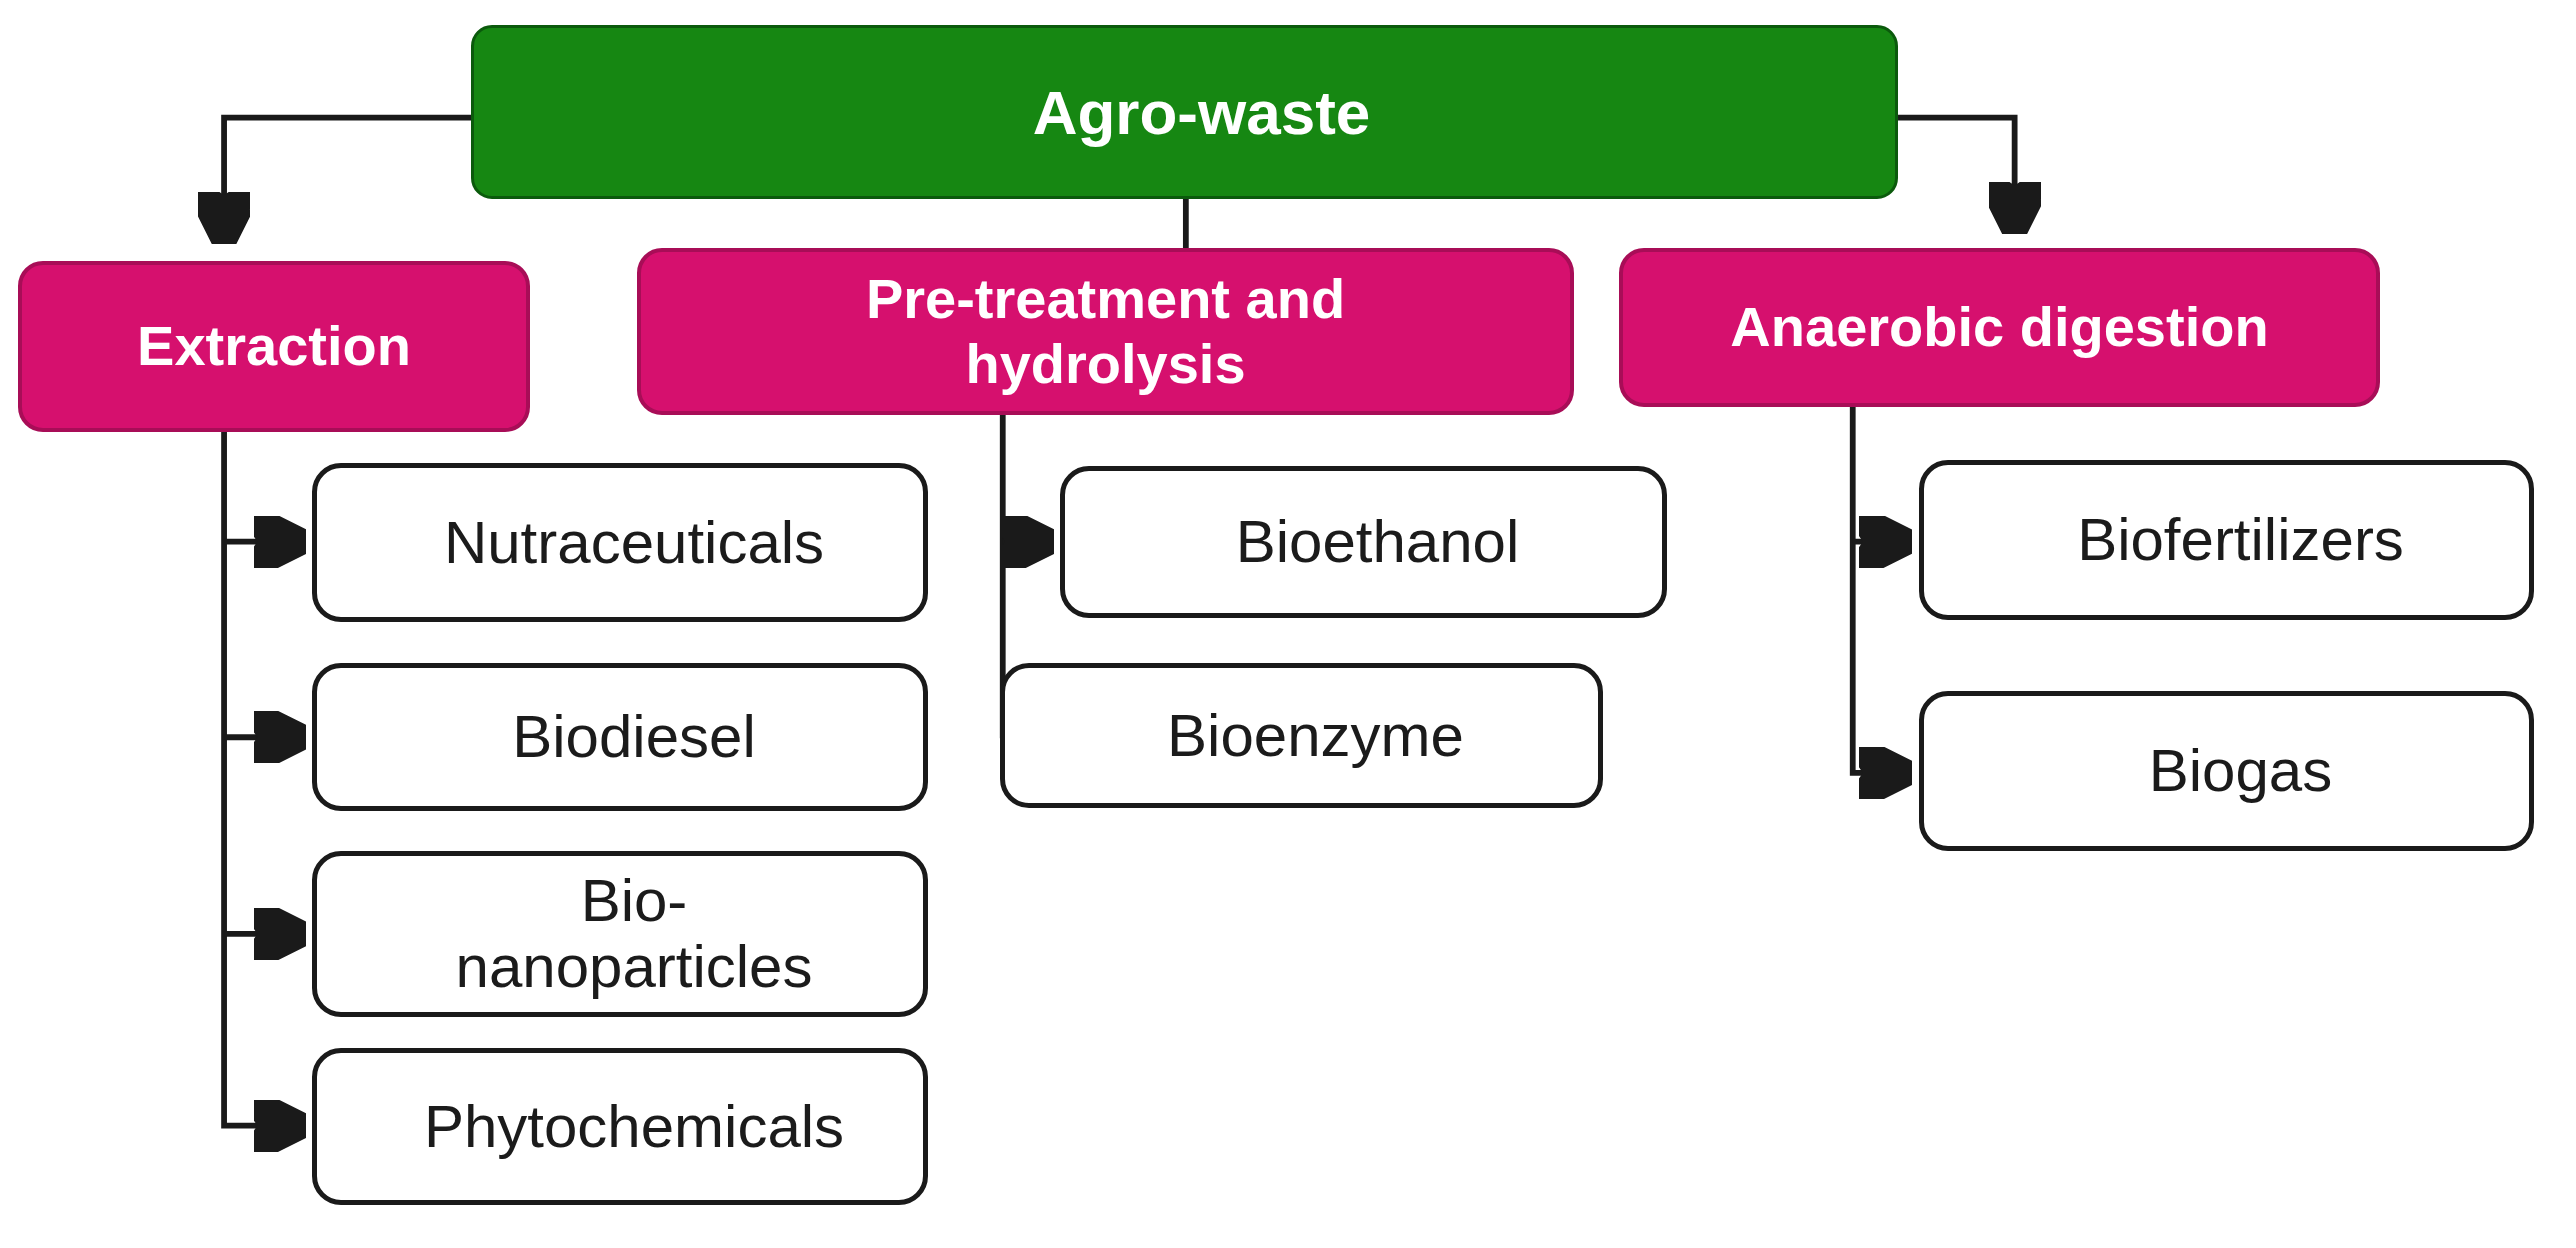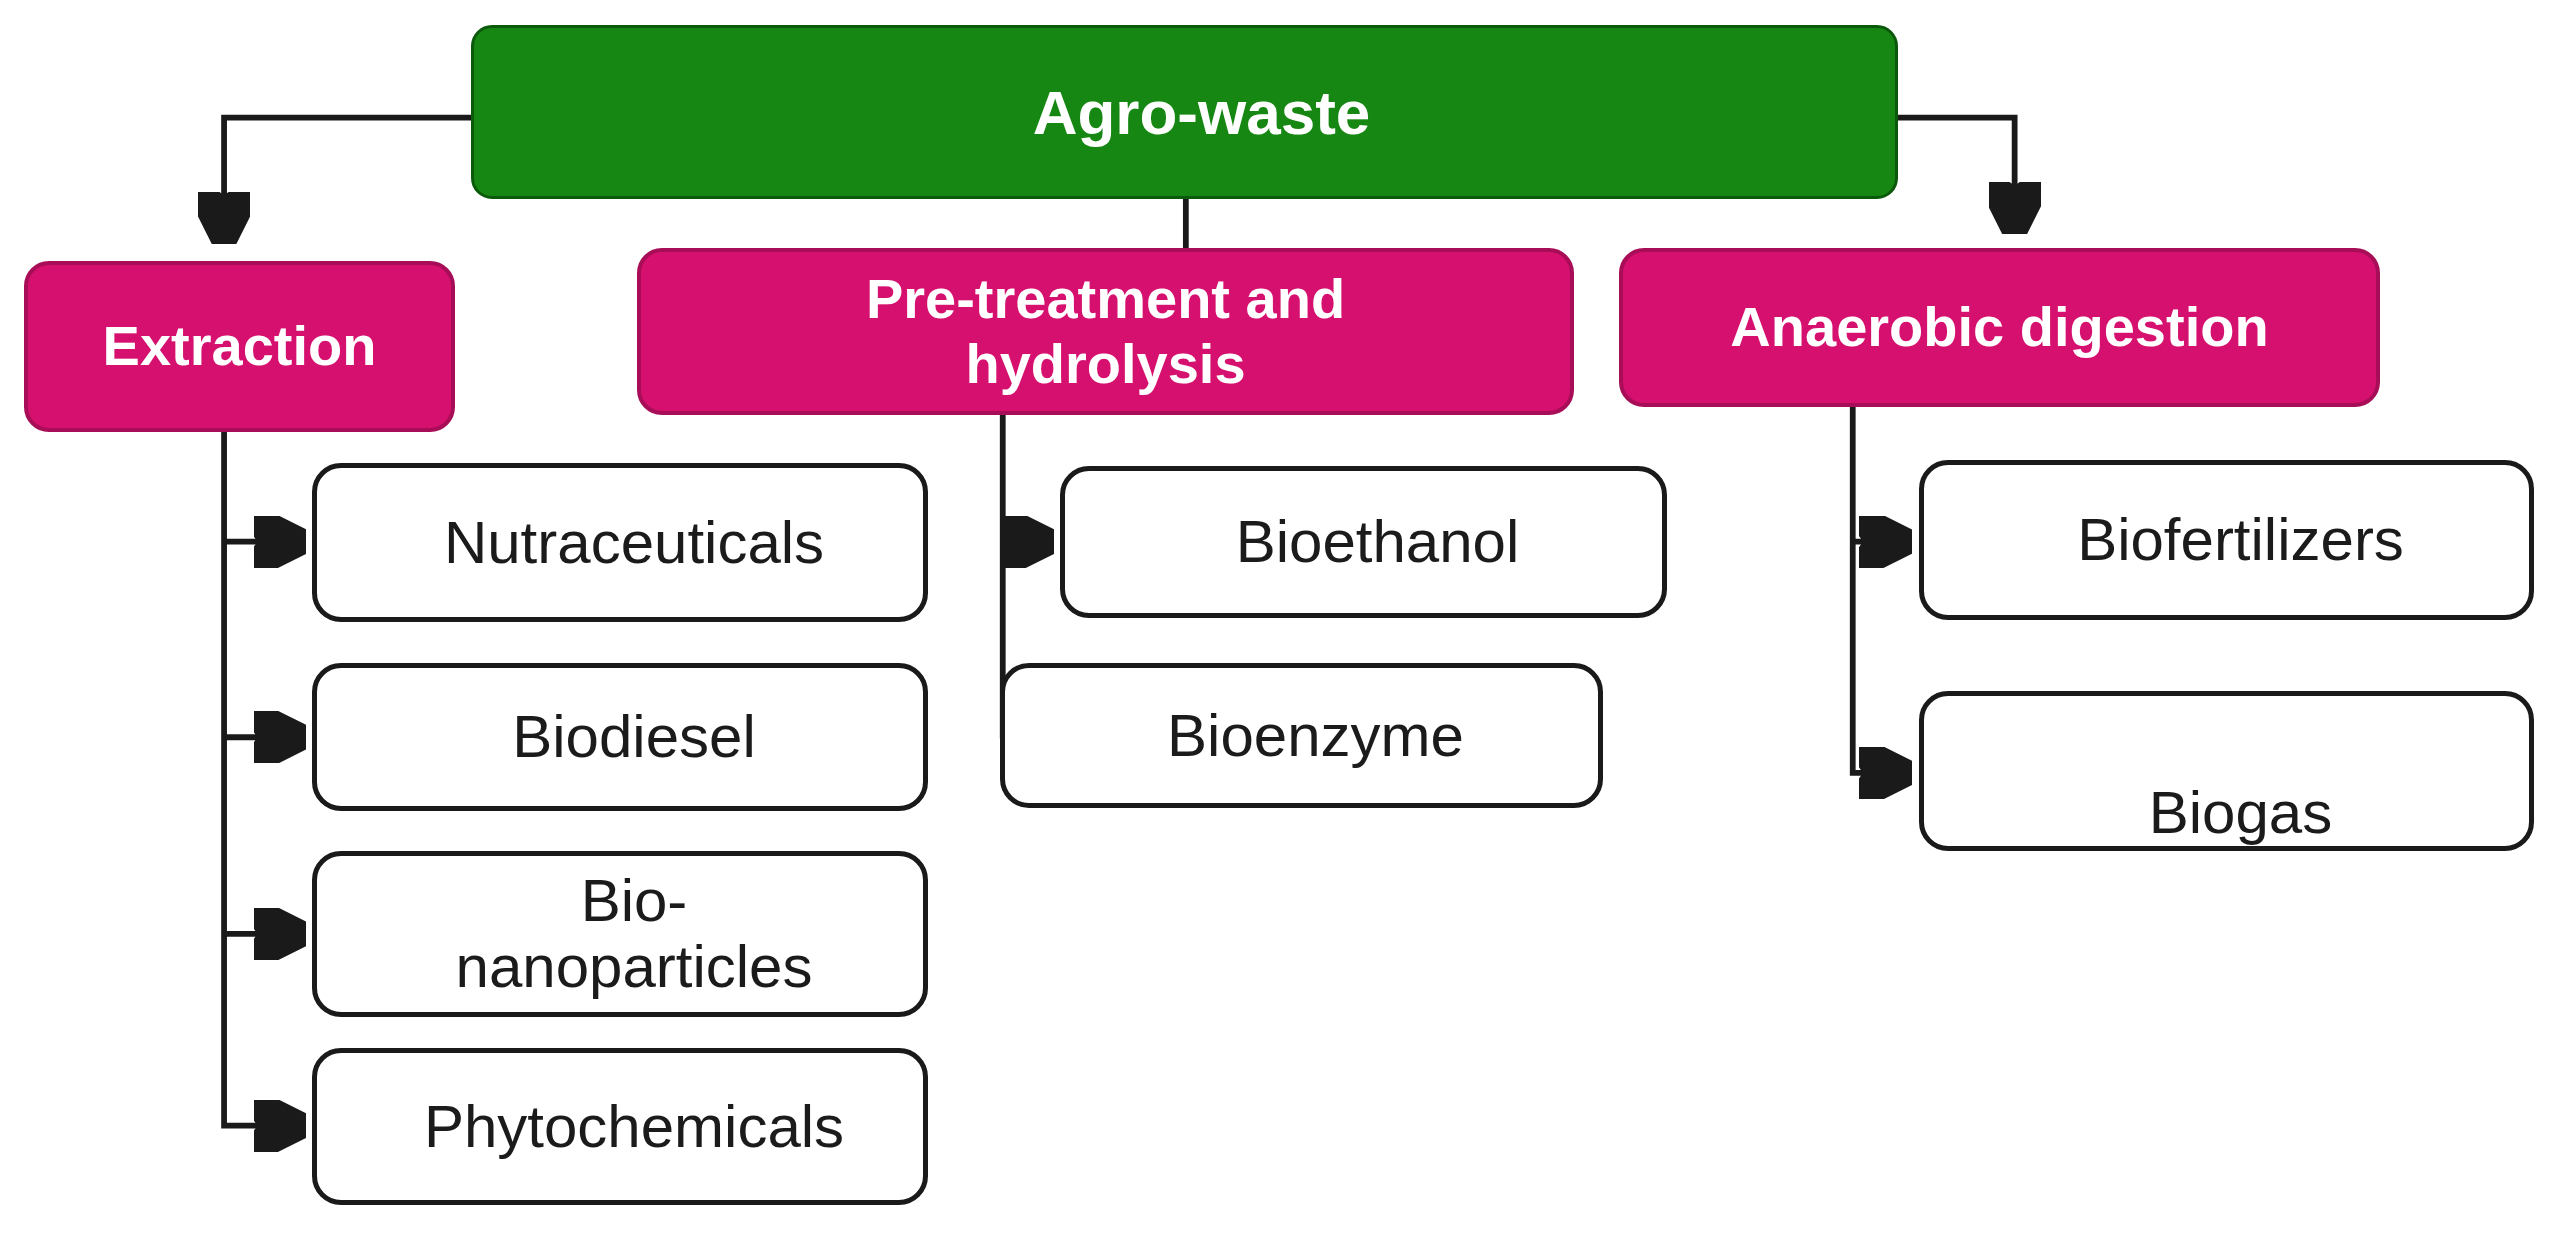--- a/index.html
+++ b/index.html
@@ -61,21 +61,21 @@
     <path d="M 1040 562 H 1084" marker-end="url(#arrowhead)"></path>
 
     <path d="M 1922 420 V 802 H 1974" marker-end="url(#arrowhead)"></path>
     <path d="M 1922 562 H 1974" marker-end="url(#arrowhead)"></path>
   </svg>
 
   <div class="node root" style="left:471px;top:25px;width:1427px;height:174px;">
     <span class="ln">Agro-waste</span>
   </div>
 
-  <div class="node branch" style="left:24px;top:261px;width:431px;height:171px;align-items:center;">
+  <div class="node branch" style="left:18px;top:261px;width:512px;height:171px;align-items:center;">
     <span class="ln">Extraction</span>
   </div>
 
   <div class="node branch" style="left:637px;top:248px;width:937px;height:167px;">
     <span class="ln">Pre-treatment and</span>
     <span class="ln">hydrolysis</span>
   </div>
 
   <div class="node branch" style="left:1619px;top:248px;width:761px;height:159px;">
     <span class="ln">Anaerobic digestion</span>
@@ -103,18 +103,18 @@
   </div>
 
   <div class="node child" style="left:1000px;top:663px;width:603px;height:145px;">
     <span class="ln">Bioenzyme</span>
   </div>
 
   <div class="node child" style="left:1919px;top:460px;width:615px;height:160px;">
     <span class="ln">Biofertilizers</span>
   </div>
 
-  <div class="node child" style="left:1919px;top:691px;width:615px;height:160px;justify-content:flex-end;">
+  <div class="node child" style="left:1919px;top:691px;width:615px;height:160px;">
     <span class="ln">Biogas</span>
   </div>
 
 </div>
 
 
 </body></html>

